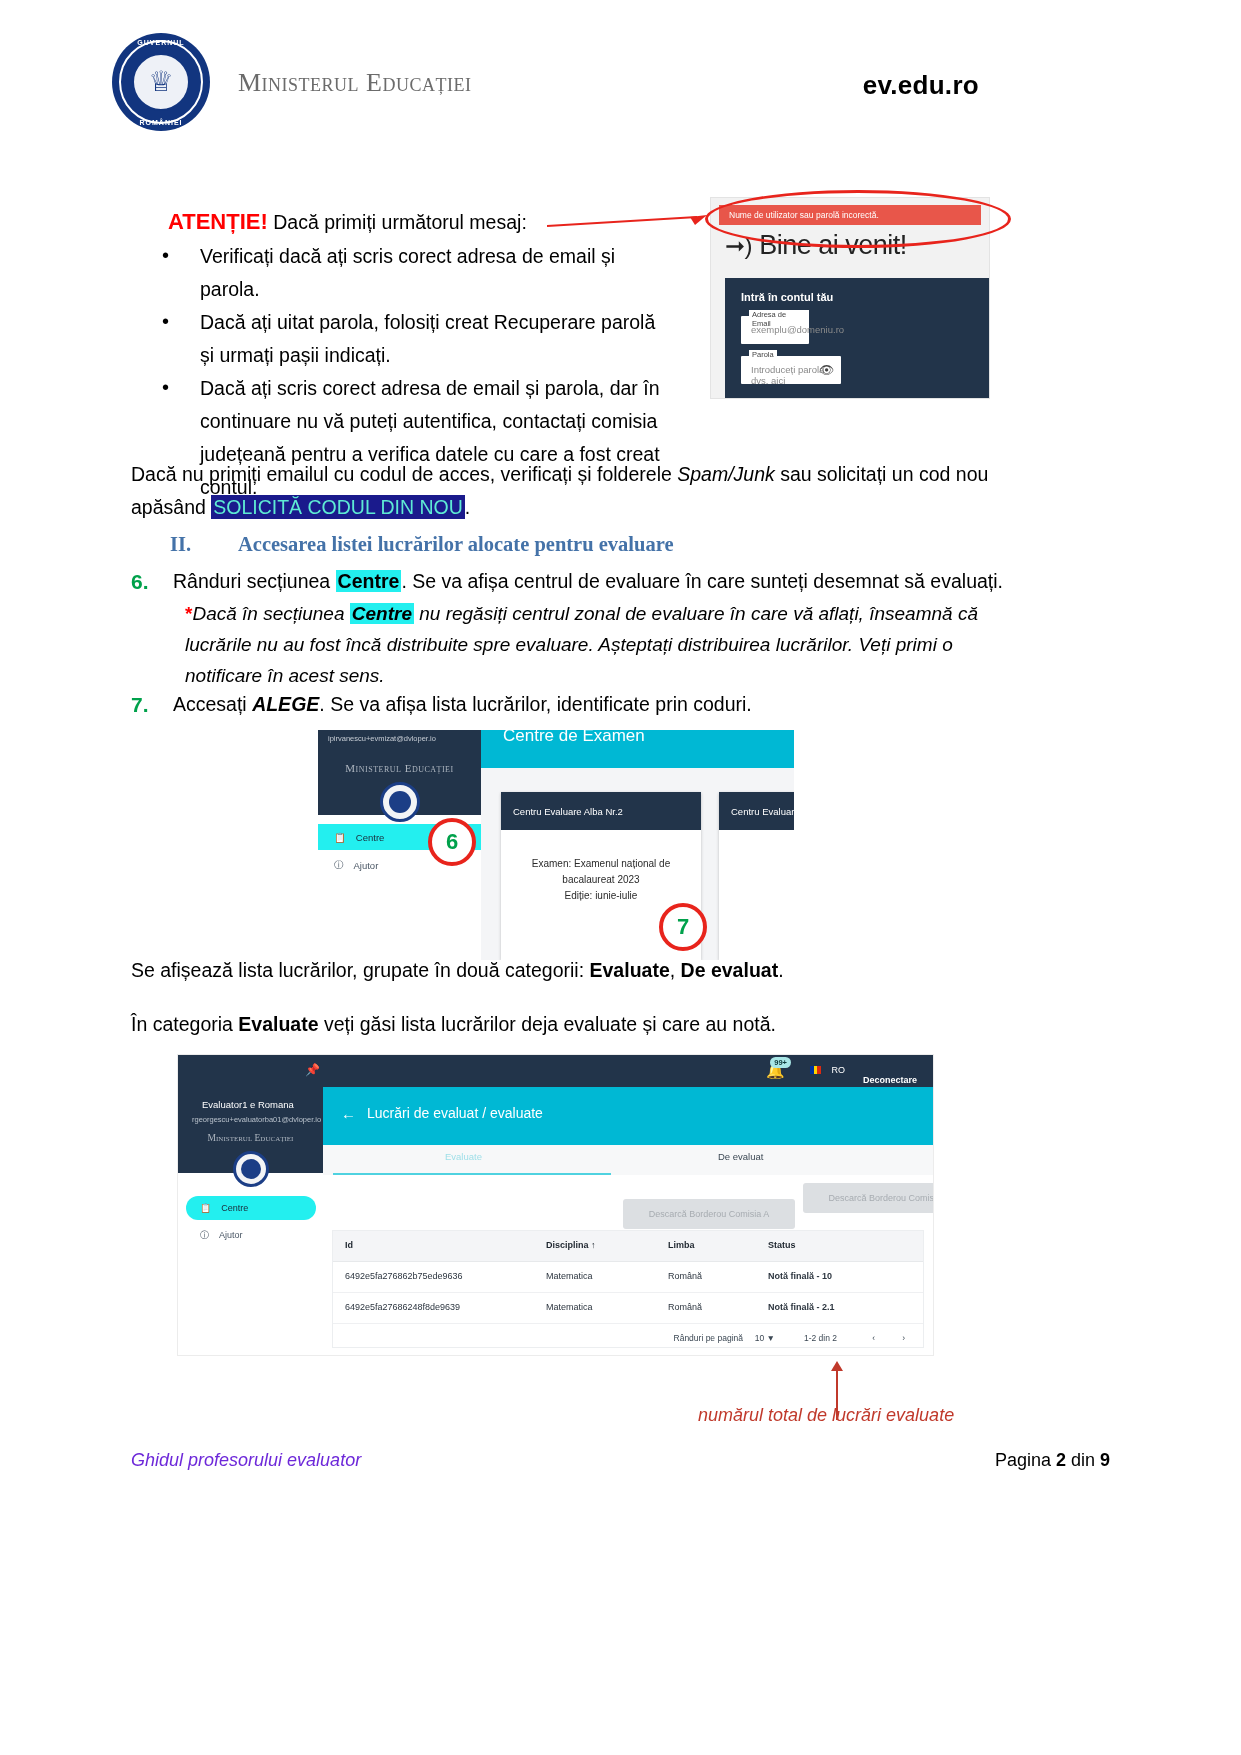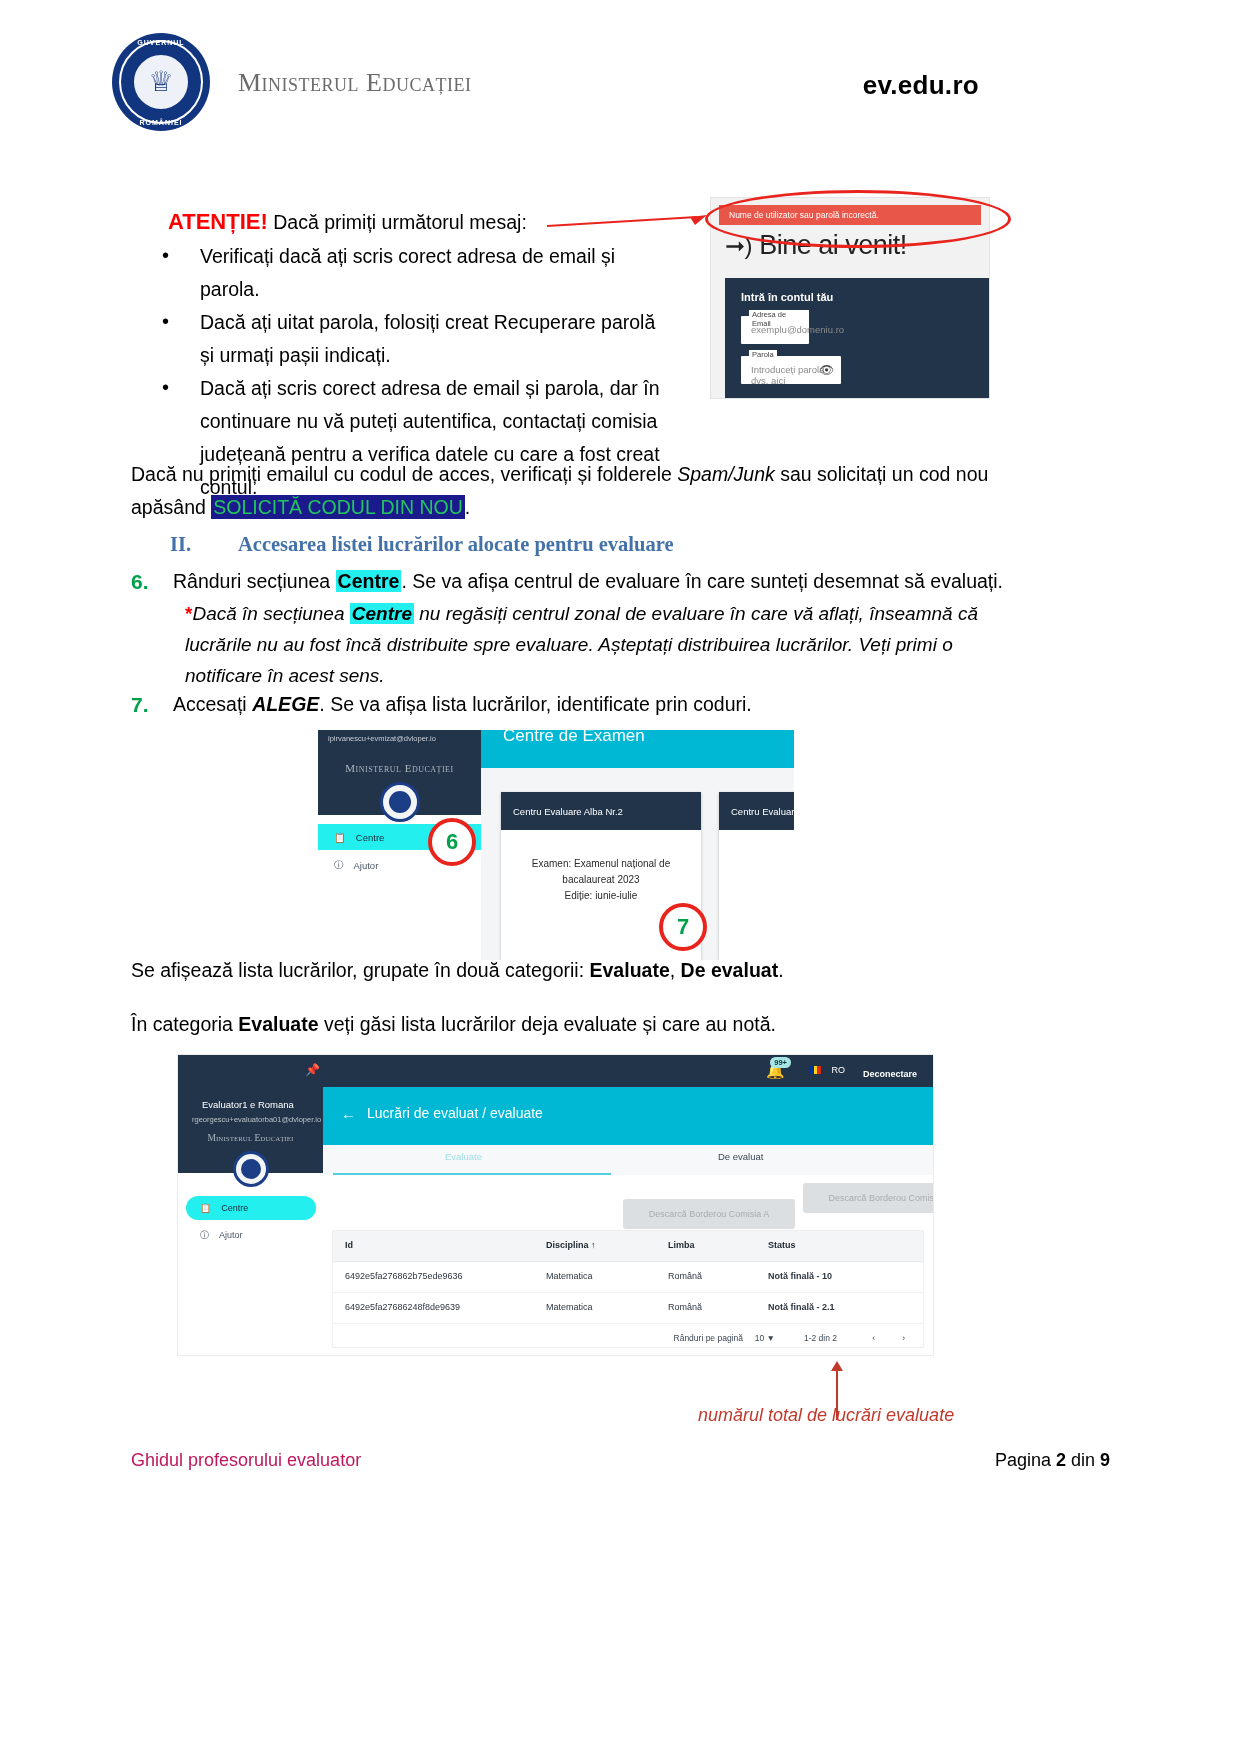--- a/index.html
+++ b/index.html
@@ -62,21 +62,21 @@
   }
   ul.bullets li{
     position:relative;padding-left:50px;margin:0 0 0 0;
   }
   ul.bullets li:before{
     content:"\2022";position:absolute;left:12px;top:-1px;font-size:20px;
   }
 
   .p-spam{position:absolute;left:131px;top:458px;width:880px;font-size:19.5px;line-height:33px;}
   .p-spam i{font-style:italic;}
-  .hl-blue{background:#1a1a8c;color:#22c55e;padding:1px 2px;}
+  .hl-blue{background:#1a1a8c;color:#5eead4;padding:1px 2px;}
 
   .sec-head{
     position:absolute;left:170px;top:533px;
     font-family:"Liberation Serif", serif;
     font-size:20.5px;font-weight:bold;color:#4472a8;
   }
   .sec-head .num{display:inline-block;width:68px;}
 
   .step{
     position:absolute;font-size:19.5px;line-height:33px;
@@ -248,21 +248,21 @@
     box-sizing:border-box;font-size:9px;}
   .se-main{position:absolute;left:145px;top:0;right:0;bottom:0;background:#ffffff;}
   .se-topbar{position:absolute;left:0;top:0;right:0;height:32px;background:#22344a;}
   .se-pin{position:absolute;left:-18px;top:8px;color:#fff;font-size:12px;}
   .se-bell{position:absolute;right:148px;top:7px;color:#ffffff;font-size:15px;}
   .se-badge{position:absolute;right:142px;top:2px;background:#a8e6e6;color:#0e3a3a;
     font-size:7.5px;border-radius:8px;padding:1px 4px;font-weight:bold;}
   .se-flag{position:absolute;right:112px;top:11px;width:11px;height:8px;
     background:linear-gradient(90deg,#00319c 0 33%,#ffd500 33% 66%,#de2910 66% 100%);}
   .se-ro{position:absolute;right:88px;top:10px;color:#fff;font-size:9px;}
-  .se-logout{position:absolute;right:16px;top:14px;color:#fff;font-size:9px;font-weight:bold;}
+  .se-logout{position:absolute;right:16px;top:20px;color:#fff;font-size:9px;font-weight:bold;}
   .se-header{position:absolute;left:0;top:32px;right:0;height:58px;background:#00b8d4;}
   .se-back{position:absolute;left:18px;top:18px;color:#fff;font-size:15px;}
   .se-htitle{position:absolute;left:44px;top:18px;color:#fff;font-size:14px;}
   .se-tabs{position:absolute;left:0;top:90px;right:0;height:30px;background:#f7f8f9;}
   .se-tab{position:absolute;top:6px;font-size:9.5px;}
   .se-tab.a{left:122px;color:#9fdfe8;}
   .se-tab.b{left:395px;color:#3c4854;}
   .se-tabline{position:absolute;left:10px;top:28px;width:278px;height:2px;background:#4fd2e0;}
   .se-filters{position:absolute;left:0;top:128px;right:0;height:34px;}
   .se-select{position:absolute;left:10px;top:0;width:278px;height:30px;
@@ -300,21 +300,21 @@
     content:"";position:absolute;left:-5px;top:-9px;
     border-left:6px solid transparent;border-right:6px solid transparent;
     border-bottom:10px solid #c0392b;
   }
   .caption{
     position:absolute;left:698px;top:1405px;
     font-size:18px;font-style:italic;color:#c0392b;
   }
 
   
-  .footer-left{position:absolute;left:131px;top:1450px;font-size:18px;color:#be185d;}
+  .footer-left{position:absolute;left:131px;top:1450px;font-size:18px;color:#6d28d9;font-style:italic;}
   .footer-right{position:absolute;right:131px;top:1450px;font-size:18px;color:#000;}
   .footer-right b{font-weight:bold;}
 </style>
 </head>
 <body>
 
 <div class="page">
 
   <div class="header">
     <div class="crest">

